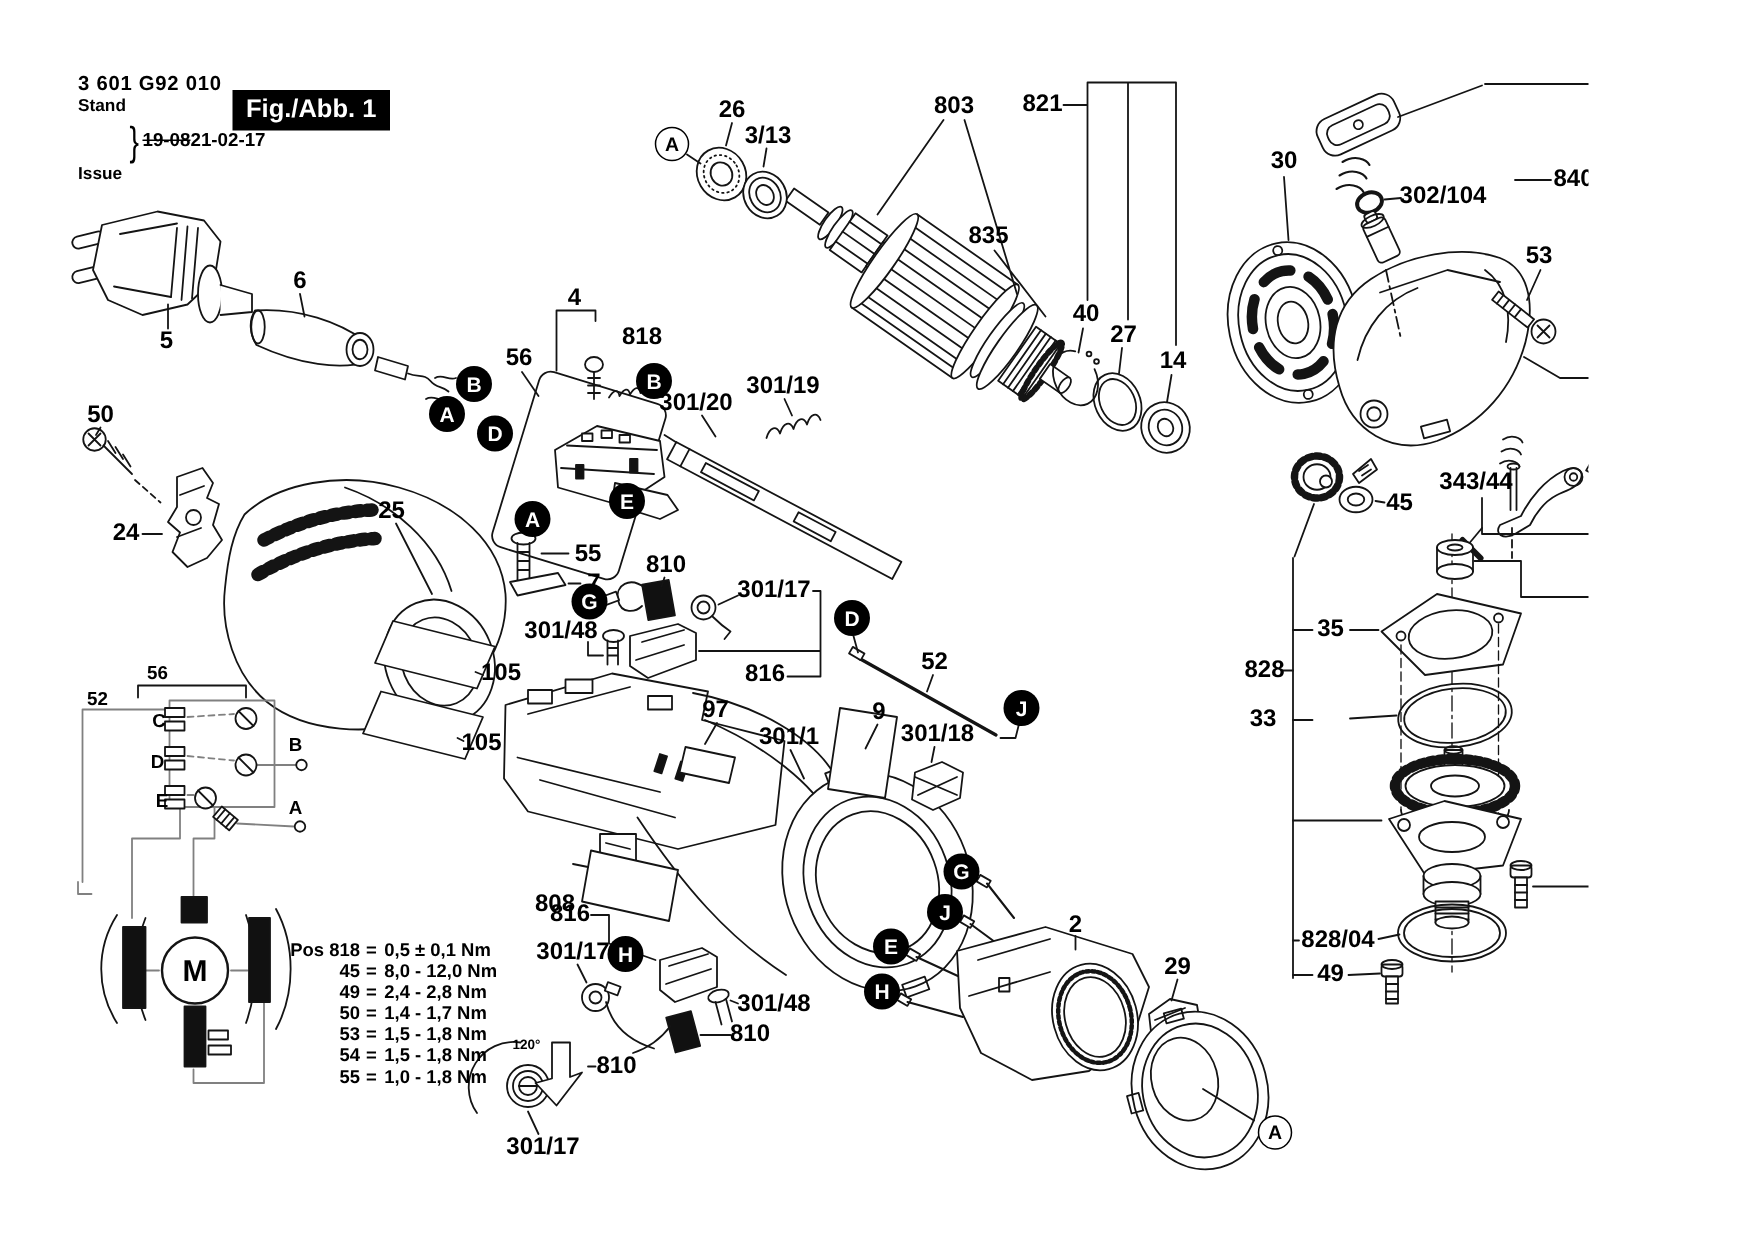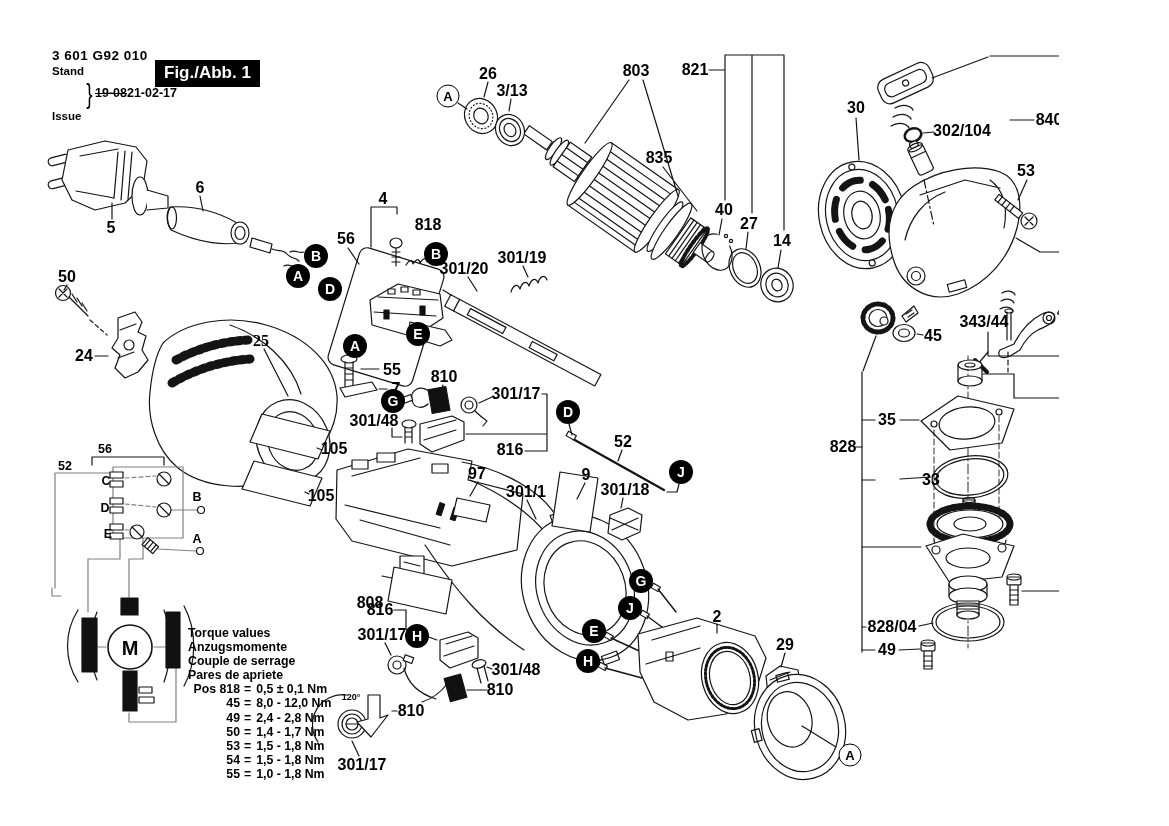--- a/index.html
+++ b/index.html
@@ -464,26 +464,20 @@
       <div class="hdr-brace">}</div>
       <div class="hdr-dates">
         <span class="strike">19-08</span>
         <span>21-02-17</span>
       </div>
     </div>
   </div>
   <div class="figbox">Fig./Abb. 1</div>
 
   <div class="torque">
-    <div id="torque-titles">
-        <div>Torque values</div>
-        <div>Anzugsmomente</div>
-        <div>Couple de serrage</div>
-        <div>Pares de apriete</div>
-      </div>
     <div id="torque-rows">
         <div class="trow">
           <span class="pos">Pos 818</span>
           <span class="eq">=</span>
           <span class="val">0,5 ± 0,1 Nm</span>
         </div>
         <div class="trow">
           <span class="pos">45</span>
           <span class="eq">=</span>
           <span class="val">8,0 - 12,0 Nm</span>
@@ -530,29 +524,29 @@
       <div class="callout" style="left: 724px; top: 210px;">40</div>
       <div class="callout" style="left: 749px; top: 224px;">27</div>
       <div class="callout" style="left: 782px; top: 241px;">14</div>
       <div class="callout" style="left: 1085px; top: 300px;">54</div>
       <div class="callout" style="left: 984px; top: 322px;">343/44</div>
       <div class="callout" style="left: 1081px; top: 359px;">343</div>
       <div class="callout" style="left: 933px; top: 336px;">45</div>
       <div class="callout" style="left: 1088px; top: 399px;">41</div>
       <div class="callout" style="left: 887px; top: 420px;">35</div>
       <div class="callout" style="left: 843px; top: 447px;">828</div>
-      <div class="callout" style="left: 931px; top: 480px;">33</div>
+      <div class="callout" style="left: 842px; top: 480px;">33</div>
       <div class="callout" style="left: 1088px; top: 592px;">49</div>
       <div class="callout" style="left: 892px; top: 627px;">828/04</div>
       <div class="callout" style="left: 887px; top: 650px;">49</div>
       <div class="callout" style="left: 111px; top: 228px;">5</div>
       <div class="callout" style="left: 200px; top: 188px;">6</div>
       <div class="callout" style="left: 67px; top: 277px;">50</div>
       <div class="callout" style="left: 84px; top: 356px;">24</div>
-      <div class="callout" style="left: 261px; top: 341px; font-family: Liberation Serif, serif;">25</div>
+      <div class="callout" style="left: 261px; top: 341px;">25</div>
       <div class="callout" style="left: 346px; top: 239px;">56</div>
       <div class="callout" style="left: 383px; top: 199px;">4</div>
       <div class="callout" style="left: 396px; top: 225px; margin-left: 32px;">818</div>
       <div class="callout" style="left: 464px; top: 269px;">301/20</div>
       <div class="callout" style="left: 522px; top: 258px;">301/19</div>
       <div class="callout" style="left: 392px; top: 370px;">55</div>
       <div class="callout" style="left: 396px; top: 389px;">7</div>
       <div class="callout" style="left: 444px; top: 377px;">810</div>
       <div class="callout" style="left: 516px; top: 394px;">301/17</div>
       <div class="callout" style="left: 374px; top: 421px;">301/48</div>

